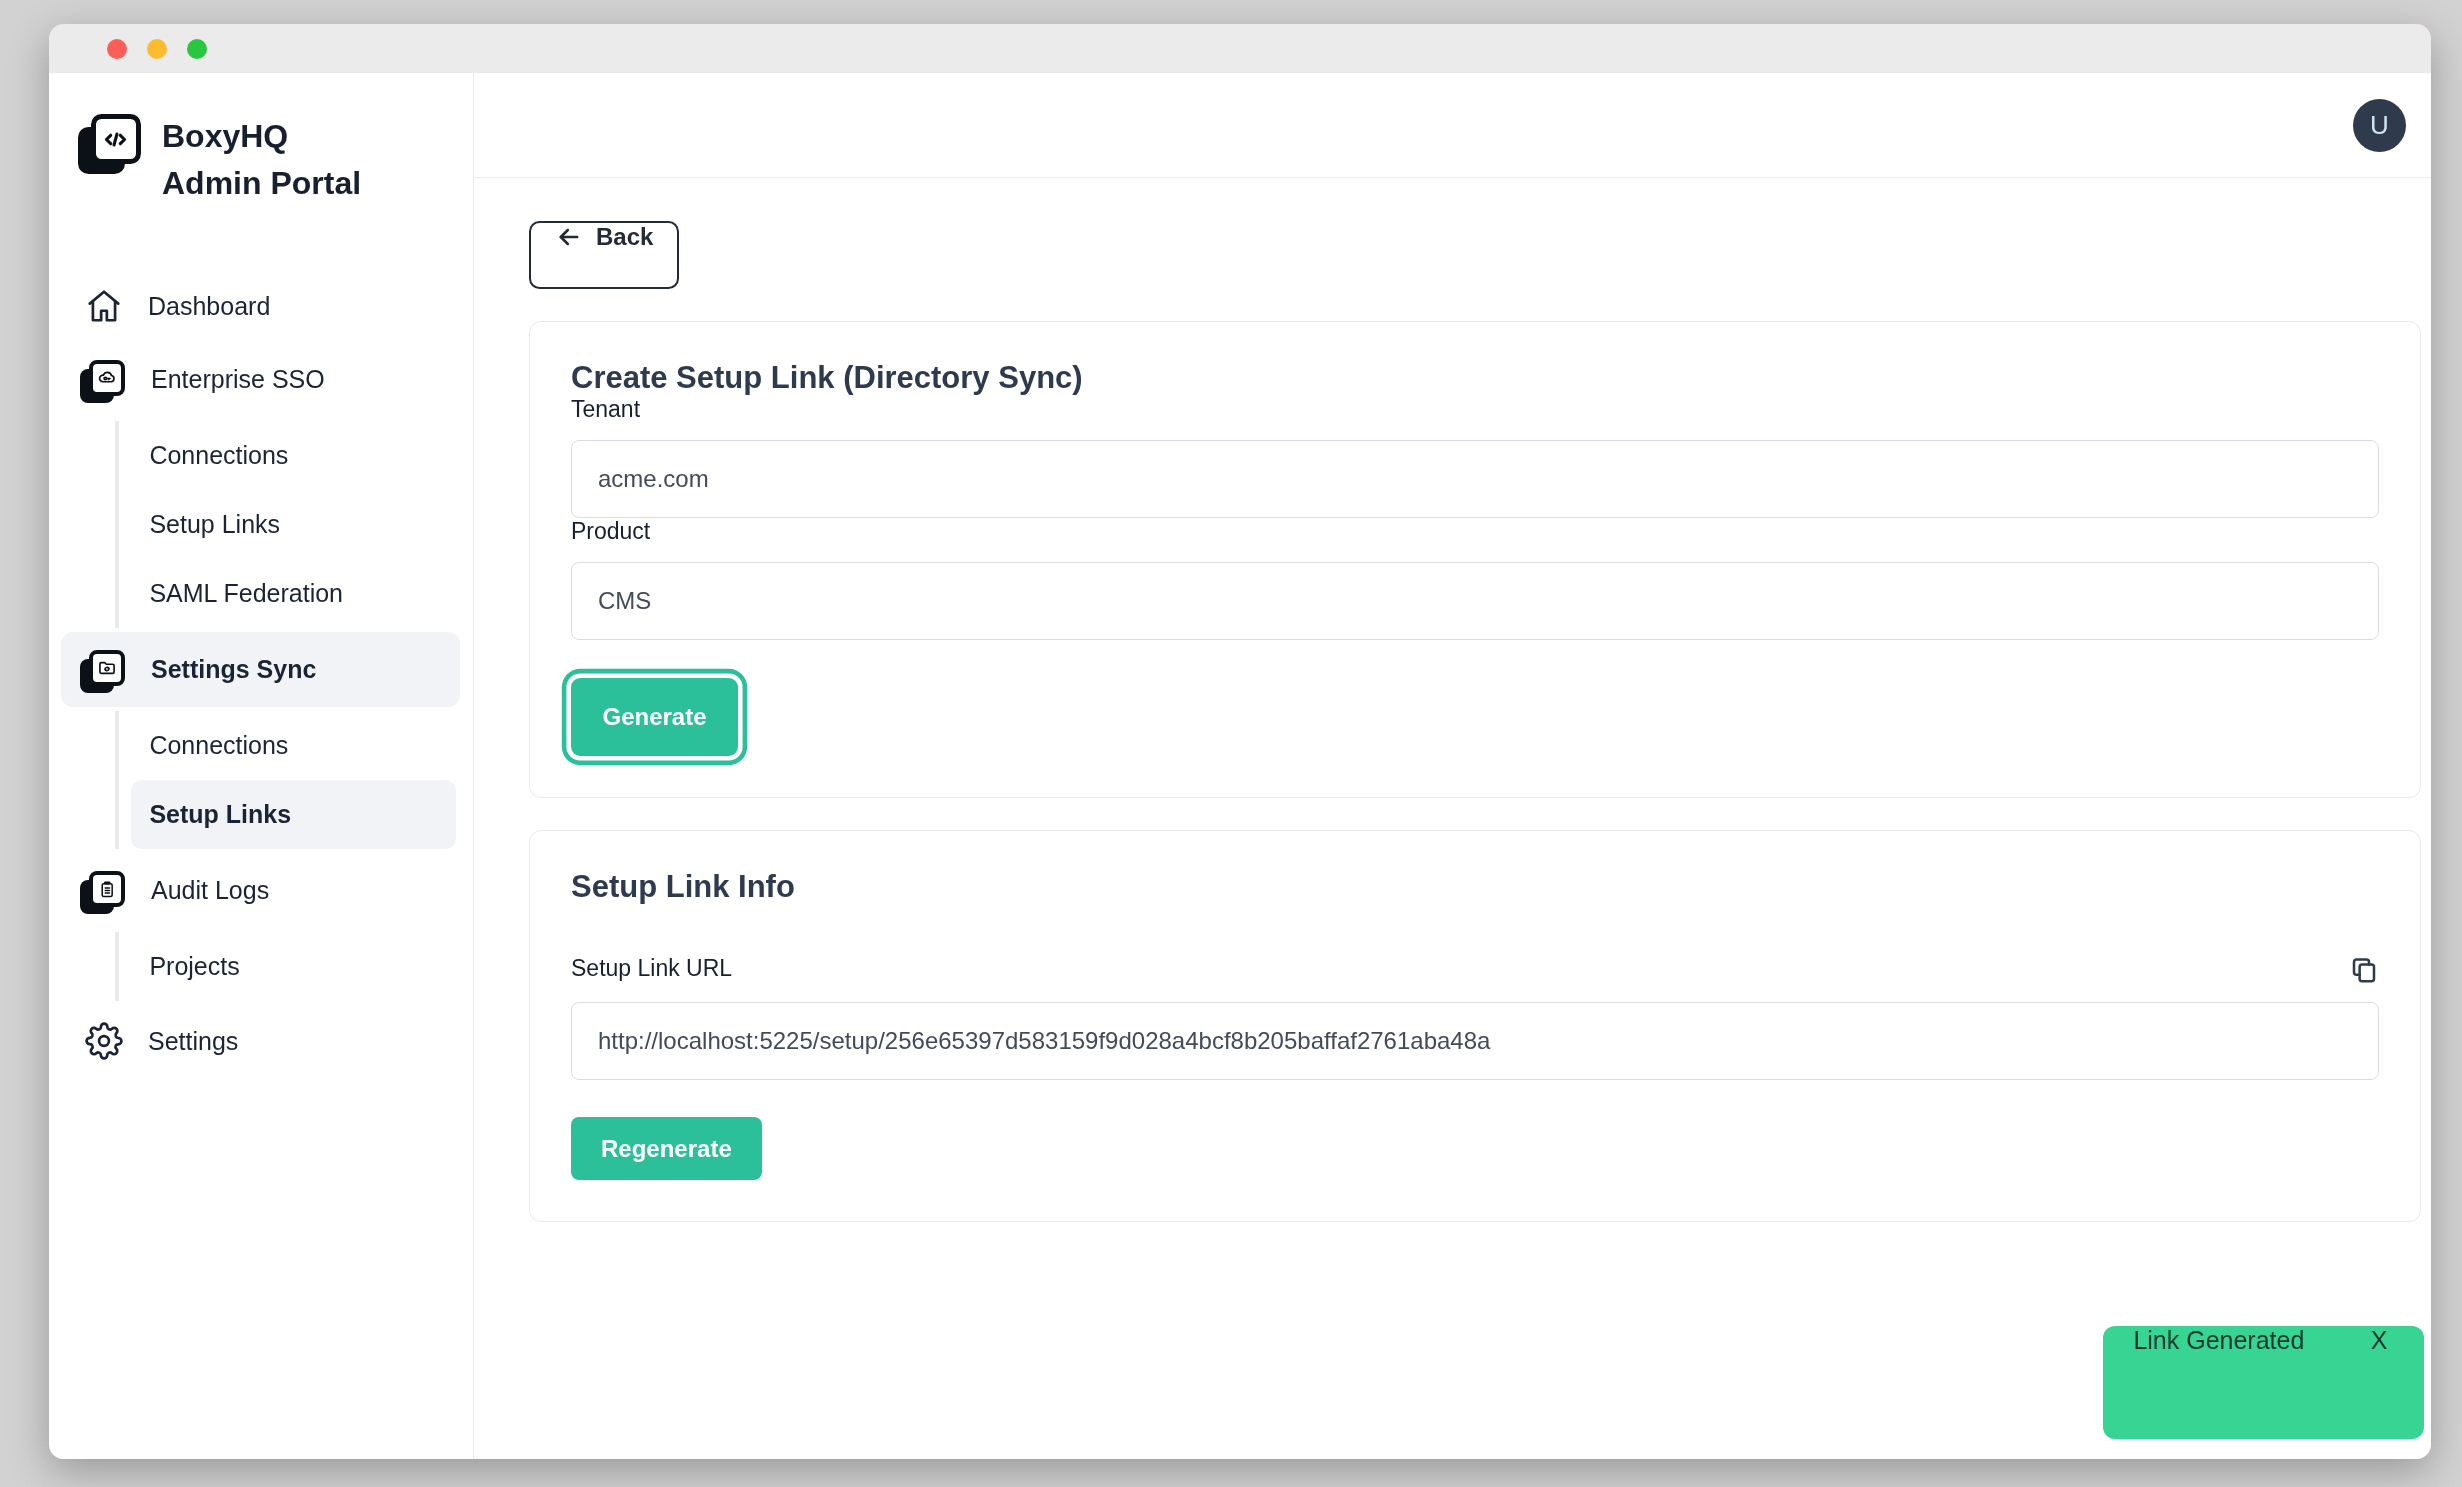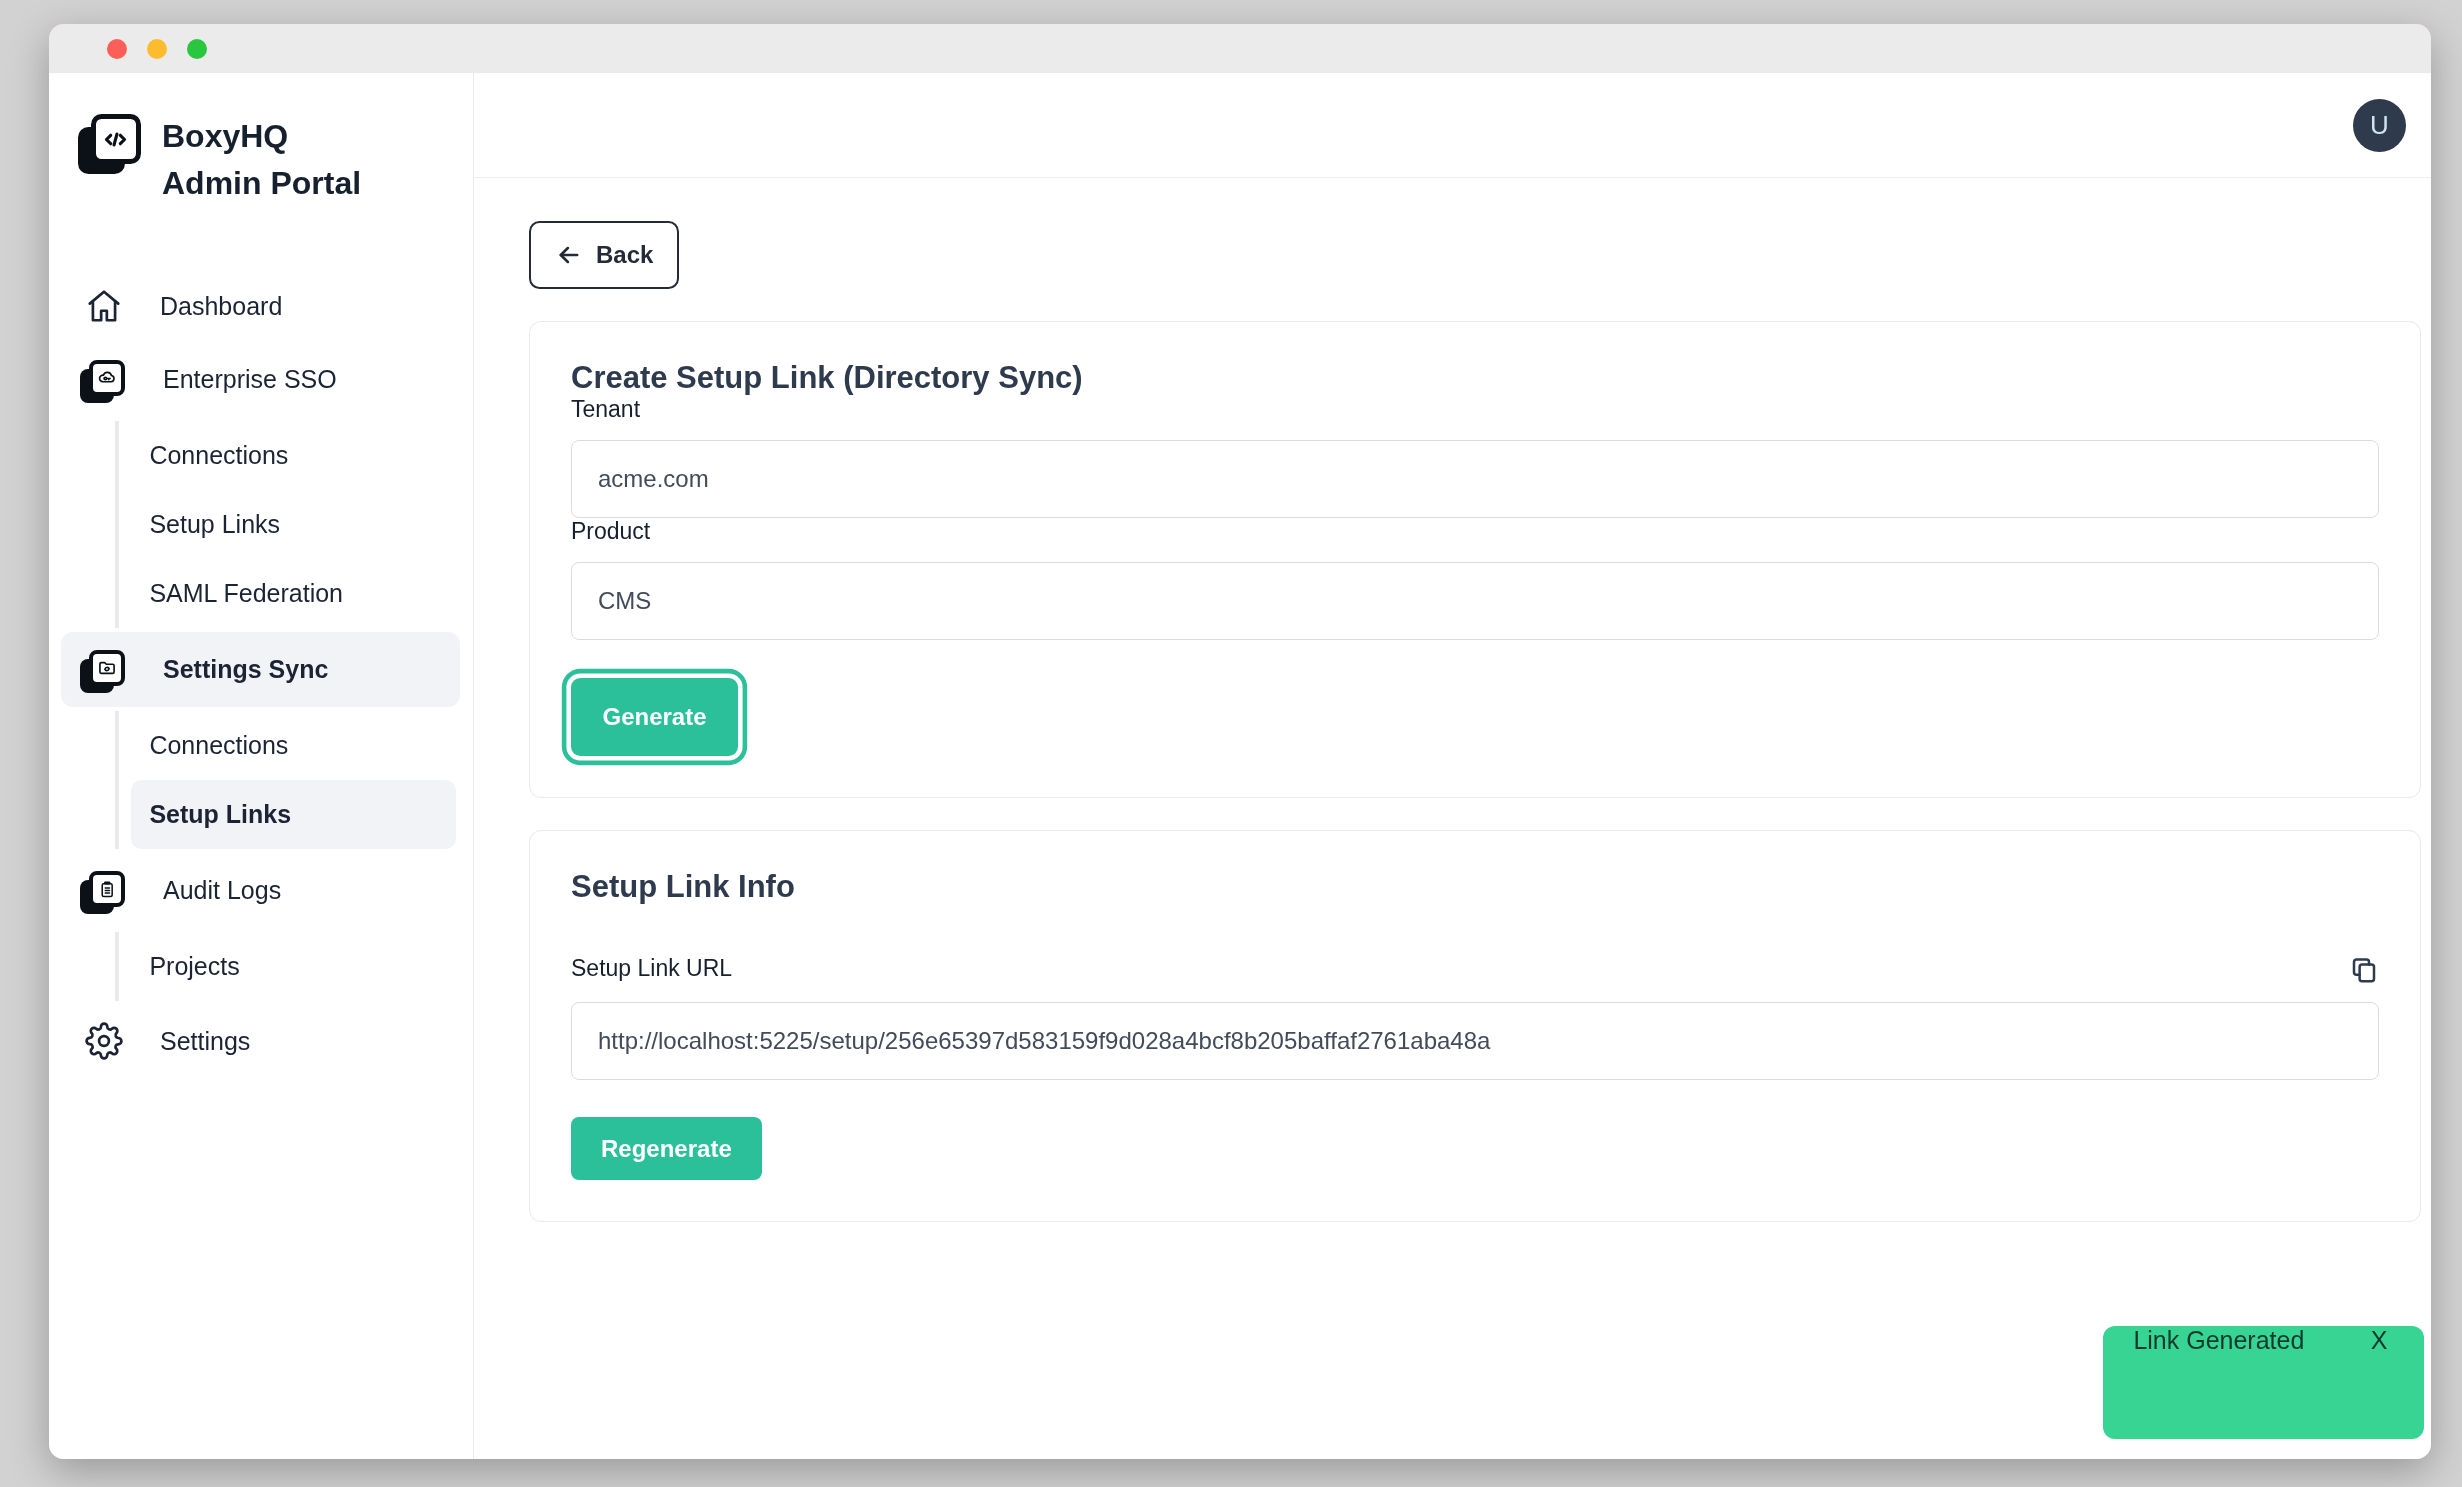--- a/index.html
+++ b/index.html
@@ -49,21 +49,21 @@
     position:absolute; right:1.3px; top:1.3px; width:36px; height:36px;
     background:#fff; border:4px solid #0c1118; border-radius:8px;
     display:flex; align-items:center; justify-content:center;
   }
   .keycap-lg { width:57px; height:57px; }
   .keycap-lg::before { width:47px; height:47px; left:-6.6px; bottom:-4px; border-radius:10.5px; }
   .keycap-lg .keycap-front { width:50px; height:50px; border-width:5.3px; border-radius:10.5px; }
 
   .nav { margin-top:63px; }
   .nav-item {
-    display:flex; align-items:center; gap:37px;
+    display:flex; align-items:center; gap:25px;
     padding:17px 16px 17px 24px; margin-left:-24px; margin-right:-4px;
     font-size:25px; color:#1b2434; border-radius:12px; cursor:pointer;
   }
   .nav-item.active { background:#f2f3f6; font-weight:700; }
   .flat-icon { width:38px; height:38px; flex:none; }
 
   .subnav {
     margin:4px 0 4px 30px;
     border-left:4px solid #e8eaee;
     padding-left:12px;
@@ -81,21 +81,21 @@
     display:flex; align-items:center; justify-content:flex-end; padding-right:25px;
   }
   .avatar {
     width:53px; height:53px; border-radius:50%;
     background:#2f3a4c; color:#cde4f2; font-size:26px;
     display:flex; align-items:center; justify-content:center; cursor:pointer;
   }
   .content { flex:1; padding:43px 10.5px 0 55px; }
 
   .back-btn {
-    display:inline-flex; align-items:center; gap:13px;
+    display:inline-flex; gap:13px;
     height:68px; padding:0 24px;
     background:#fff; border:2px solid #222b36; border-radius:10.5px;
     font-size:24px; font-weight:700; color:#222b36; cursor:pointer;
   }
 
   .card {
     border:1.3px solid #e7e9ed; border-radius:12px;
     padding:38px 41px 41px 41px; margin-top:32px;
     background:#fff;
   }

